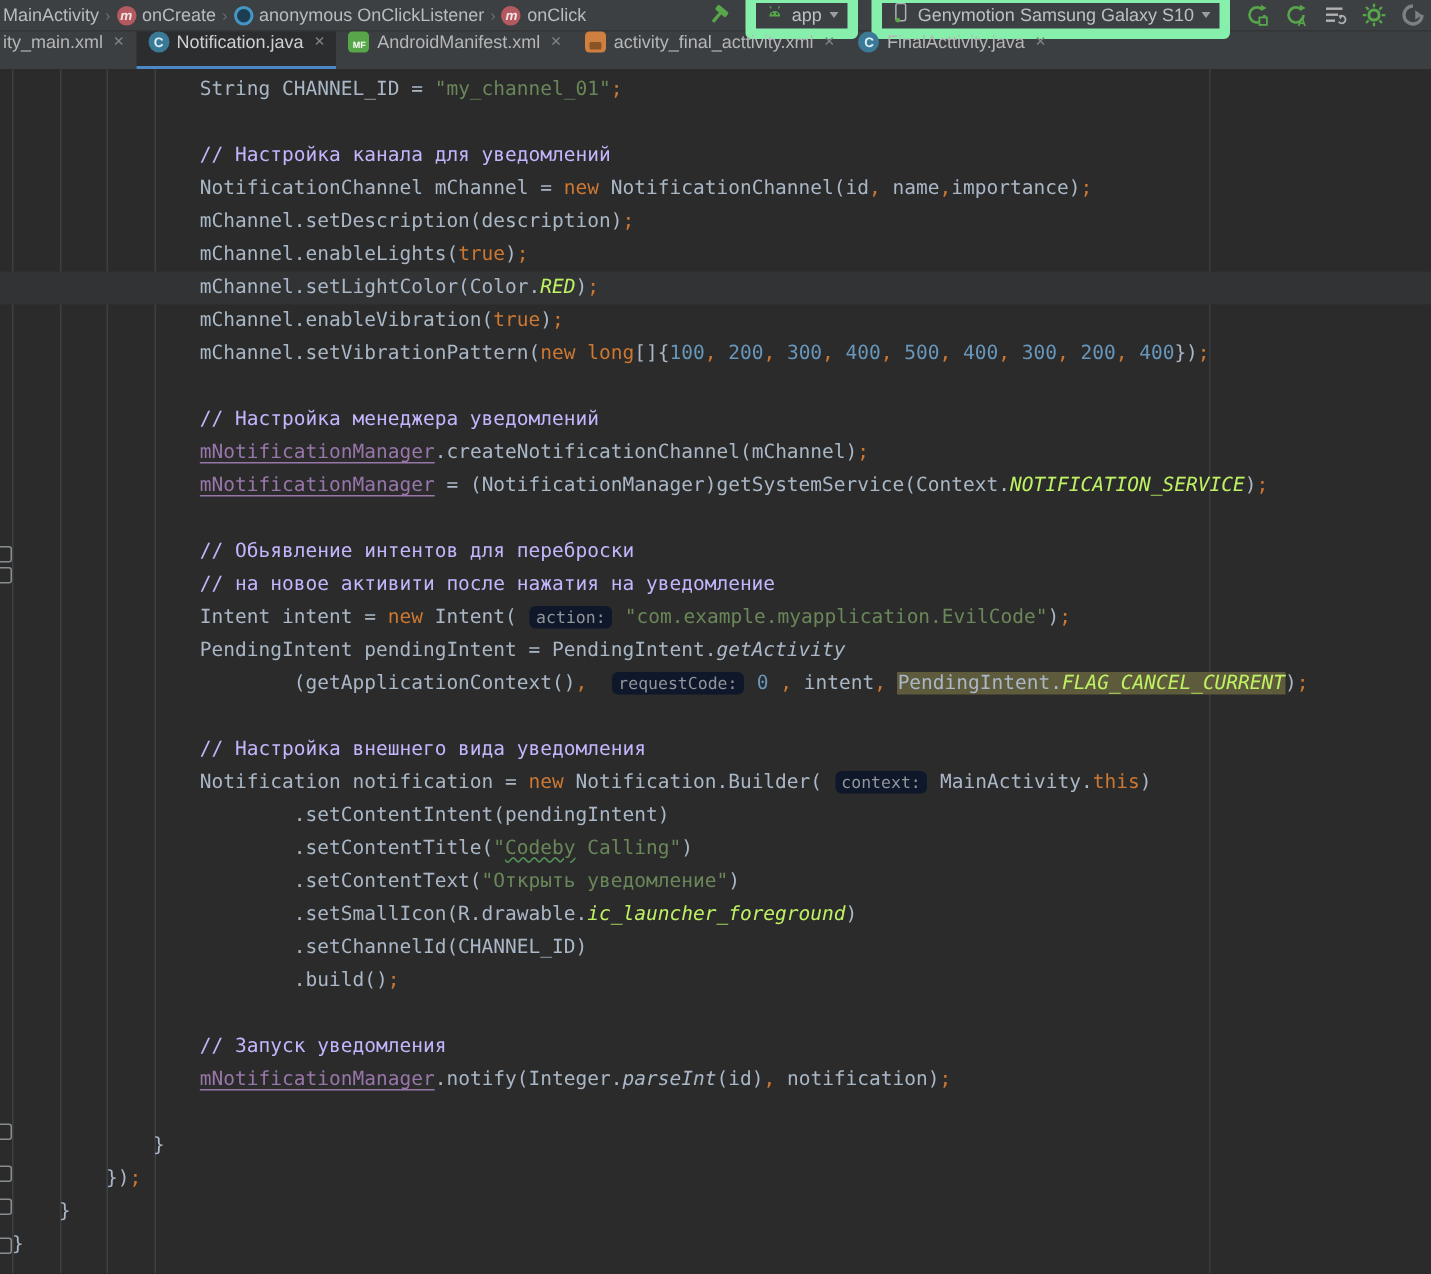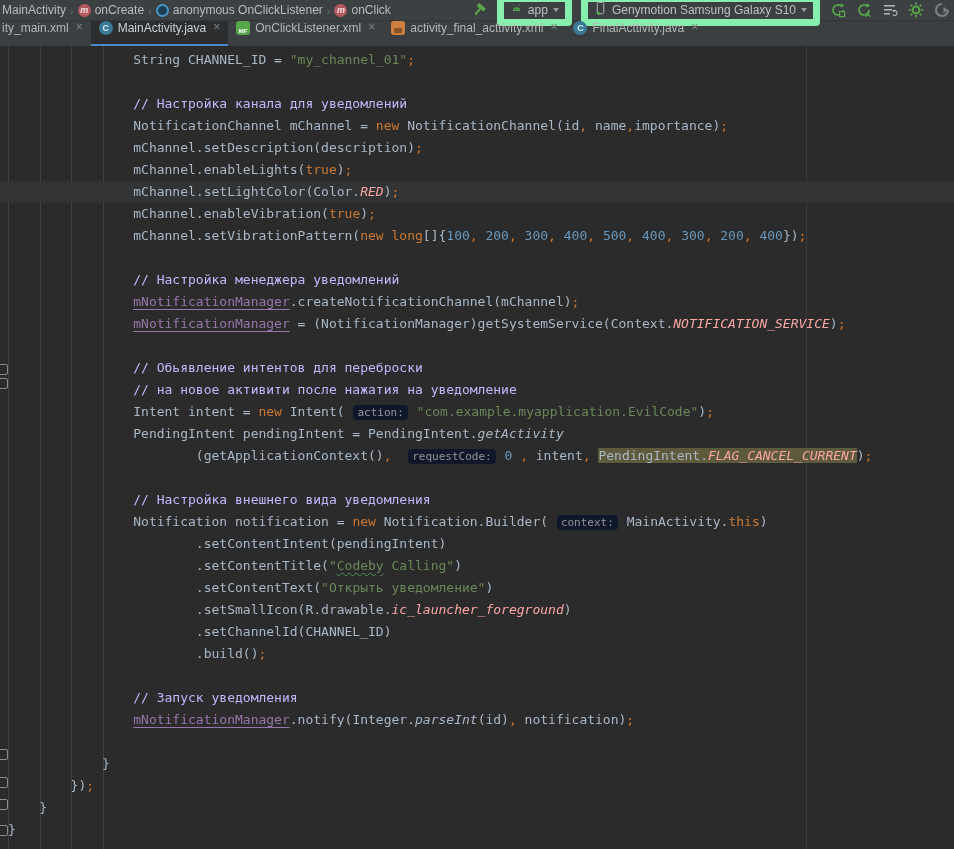--- a/index.html
+++ b/index.html
@@ -54,21 +54,21 @@
     font-family:"DejaVu Sans Mono", monospace;font-size:13px;line-height:22px;color:#a9b7c6;
   }
   .line{white-space:pre;height:22px;}
   .line.cur{background:#323334;margin-left:-8px;padding-left:8px;margin-right:-0px;}
   .p{color:#a9b7c6;}
   .k{color:#cc7832;}
   .s{color:#6a8759;}
   .n{color:#6897bb;}
   .c{color:#c4b5fd;}
   .f{color:#9876aa;text-decoration:underline;text-underline-offset:3px;text-decoration-thickness:1px;}
-  .sc{color:#fca5a5;font-style:italic;}
+  .sc{color:#bef264;font-style:italic;}
   .sm{font-style:italic;}
   .w{text-decoration:underline wavy #549159;text-decoration-thickness:1px;text-underline-offset:2px;}
   .sel{background:#5e5a3c;}
   .h{
     background:#0f172a;color:#929699;border-radius:4px;padding:1px 4px;margin:0 1px;
     font-size:11px;font-family:"DejaVu Sans Mono", monospace;
   }
   .fold{position:absolute;left:-3px;width:9px;height:9px;border:1px solid #8a8d8f;border-radius:2px;background:#2b2b2b;z-index:2;cursor:pointer;}
 </style>
 </head>
@@ -166,26 +166,26 @@
   </div>
 </div>
 
 <div class="tabbar">
   <div class="tab first">
     <span>ity_main.xml</span>
     <span class="close">×</span>
   </div>
   <div class="tab active">
     <span class="t-class">C</span>
-    <span>MainActivity.java</span>
+    <span>Notification.java</span>
     <span class="close">×</span>
   </div>
   <div class="tab">
     <span class="t-manifest">MF</span>
-    <span>OnClickListener.xml</span>
+    <span>AndroidManifest.xml</span>
     <span class="close">×</span>
   </div>
   <div class="tab">
     <span class="t-layout">
         <i></i>
       </span>
     <span>activity_final_acttivity.xml</span>
     <span class="close">×</span>
   </div>
   <div class="tab">

